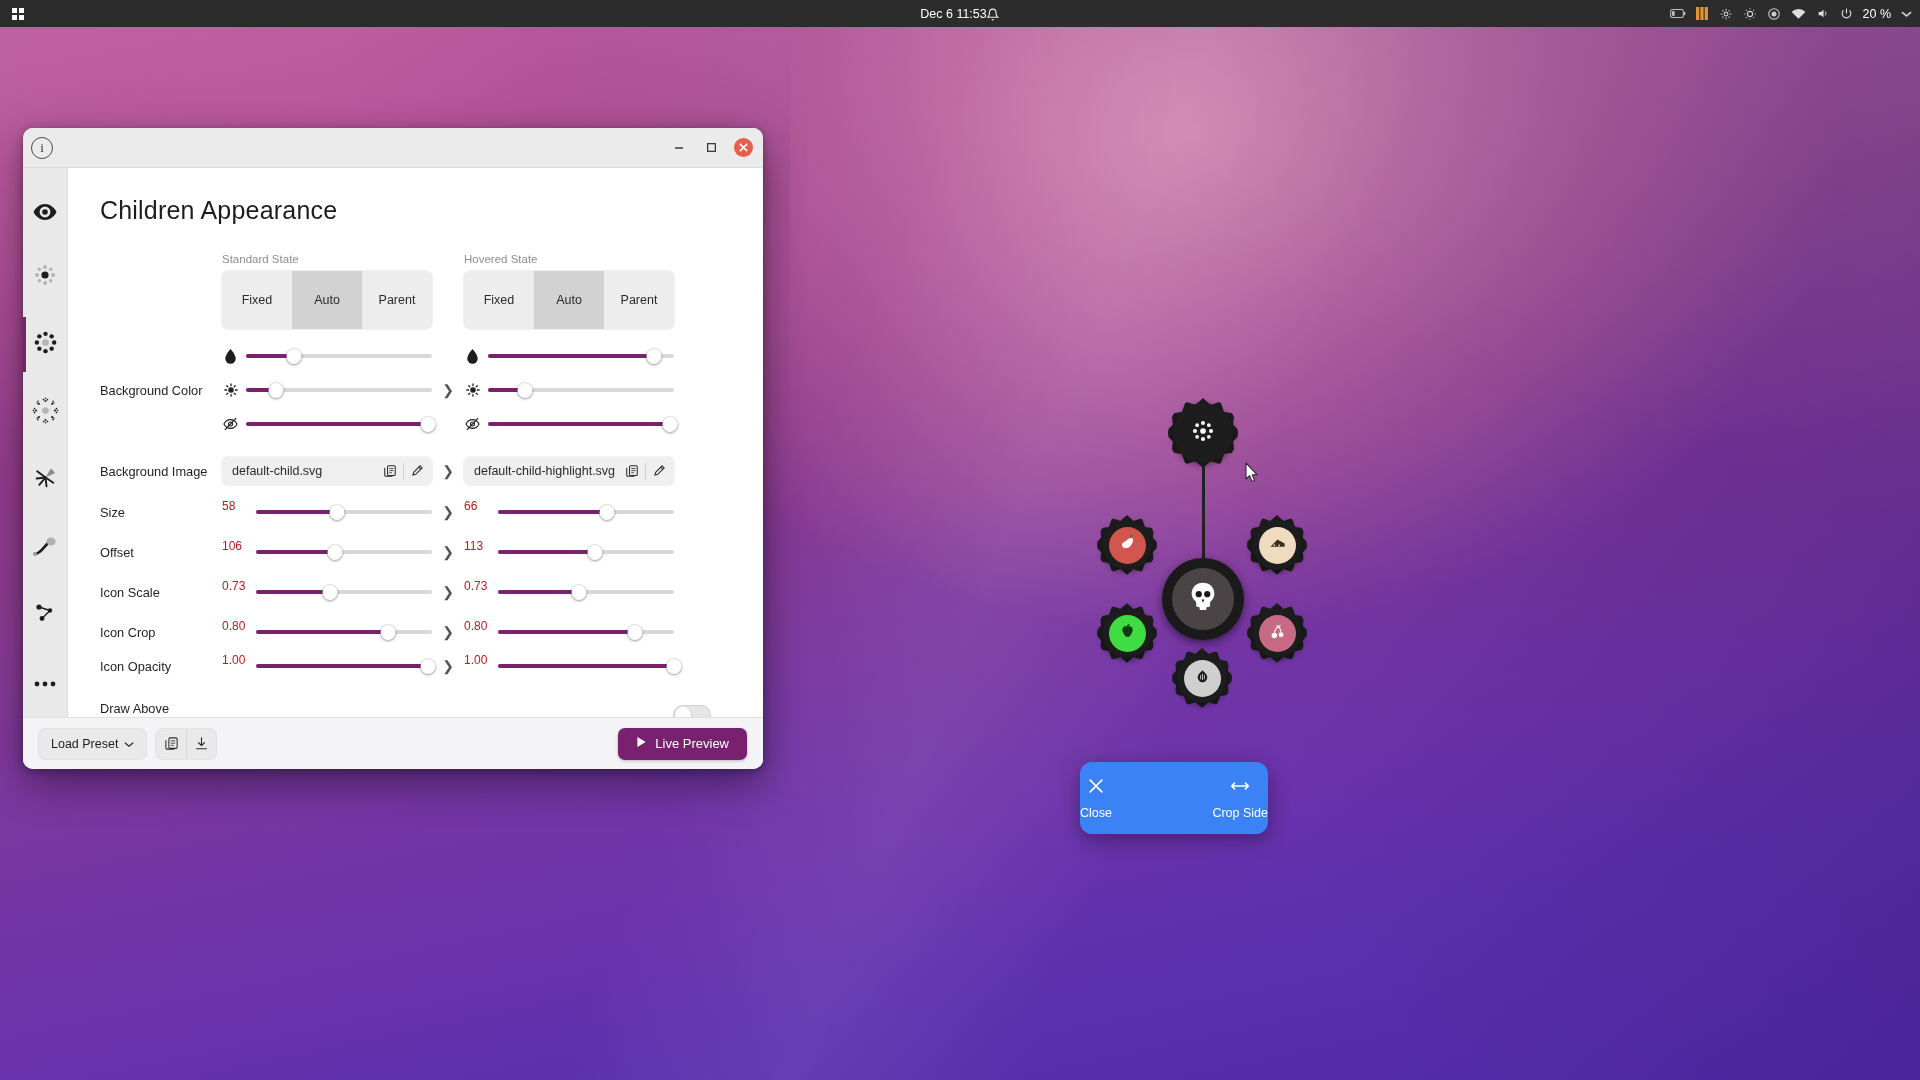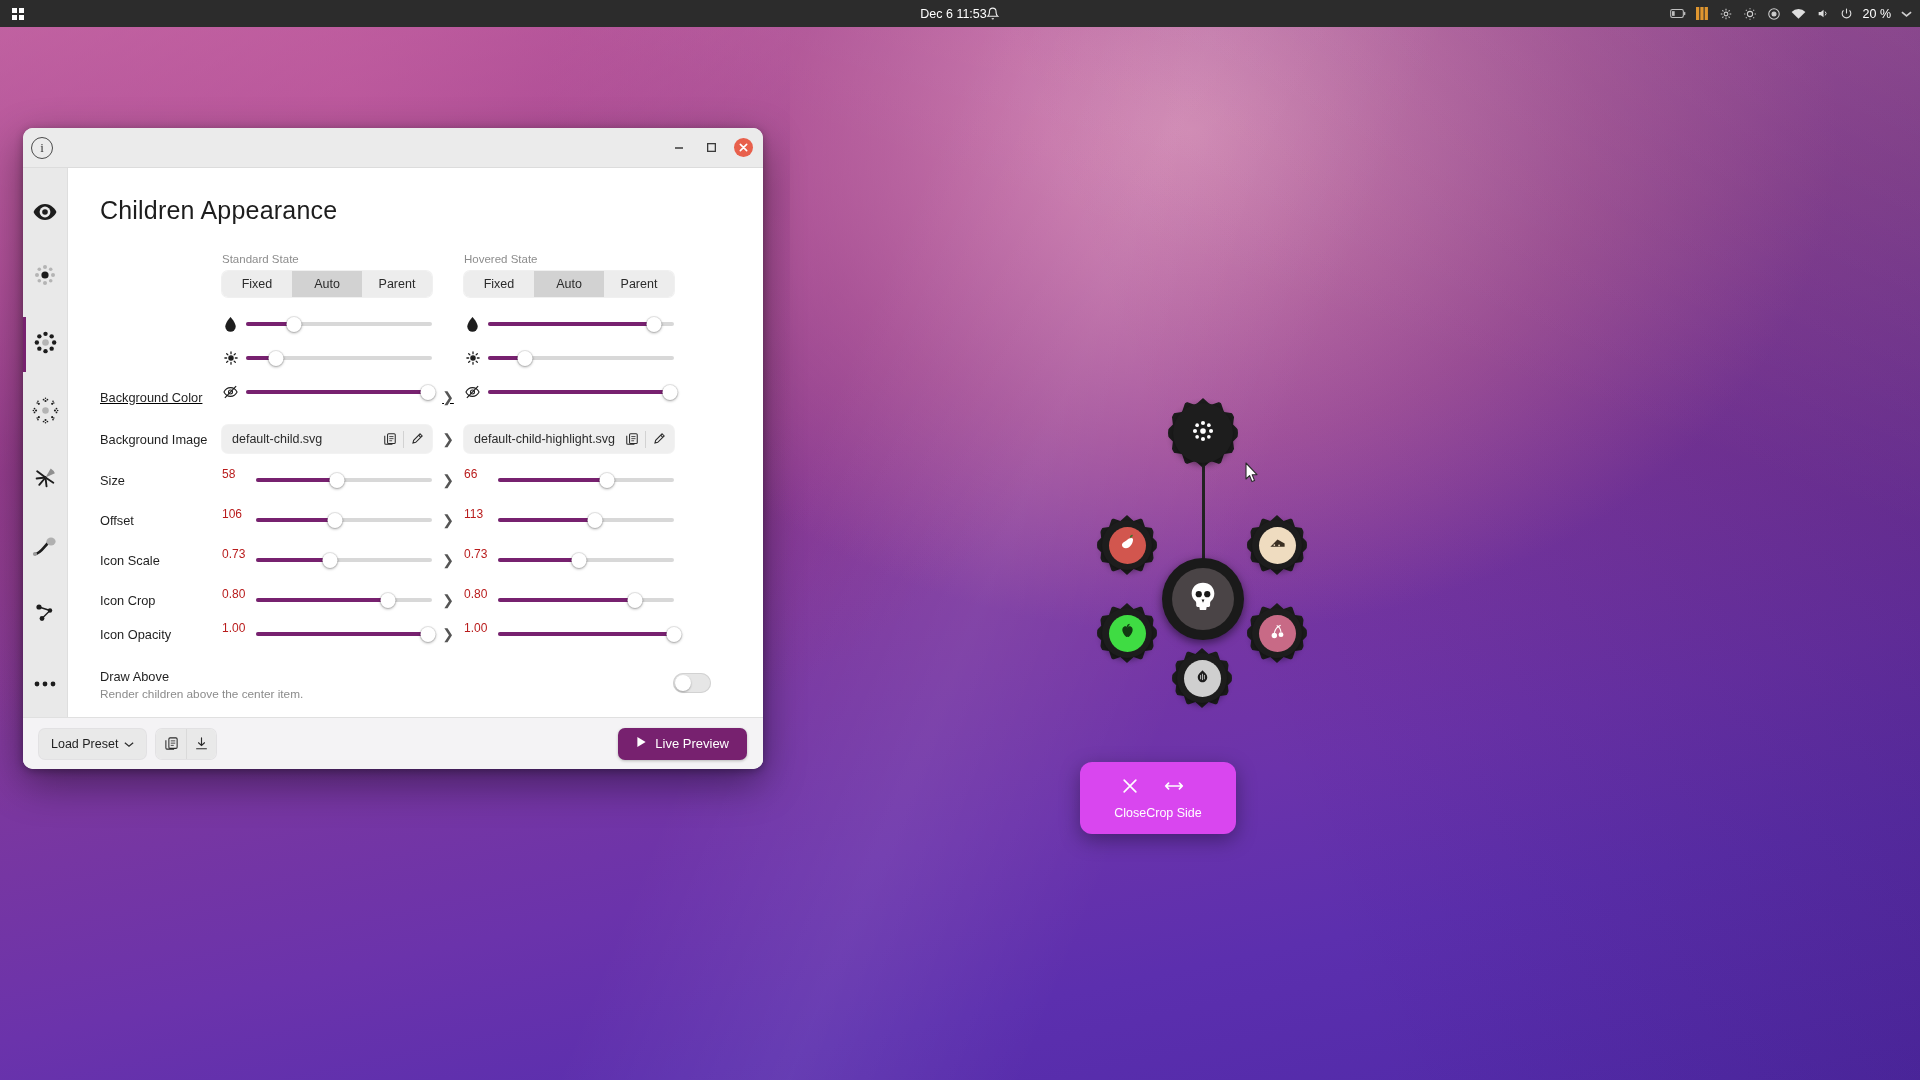--- a/index.html
+++ b/index.html
@@ -31,21 +31,21 @@
   }
 
   
   #topbar{
     position:absolute; left:0; top:0; width:1920px; height:27px;
     background:#2c2c2c; color:#ffffff;
     display:flex; align-items:center;
     font-size:12.5px; z-index:60;
   }
   #topbar .left{ display:flex; align-items:center; padding-left:12px; gap:10px; }
-  #topbar .center{ position:absolute; left:50%; transform:translateX(-50%); display:flex; align-items:center; }
+  #topbar .center{ position:absolute; left:50%; transform:translateX(-50%); display:flex; align-items:flex-end; }
   #topbar .right{ position:absolute; right:8px; display:flex; align-items:center; gap:10px; }
   .activities-grid{ display:grid; grid-template-columns:repeat(2,5px); grid-gap:2px; }
   .activities-grid i{ display:block; width:5px; height:5px; background:#fff; }
   .tb-ico{ display:inline-flex; align-items:center; justify-content:center; opacity:.92; }
   .batt-txt{ font-size:12.5px; }
 
   
   #window{
     position:absolute; left:23px; top:128px; width:740px; height:641px;
     background:#fafafa;
@@ -108,21 +108,21 @@
   .col-heads{ display:flex; font-size:11.5px; color:#8d8d8d; }
   .lbl-col{ width:122px; flex:0 0 122px; }
   .state-col{ width:210px; flex:0 0 210px; }
   .arrow-col{ width:32px; flex:0 0 32px; text-align:center; color:#6d6d6d; font-size:13px; }
 
   .seg{
     display:flex; margin-top:6px; border-radius:6px; overflow:hidden;
     width:210px; box-shadow:0 0 0 1px rgba(0,0,0,0.06);
   }
   .seg div{
-    flex:1; text-align:center; font-size:12.5px; padding:6px 0; background:#ededed; color:#2b2b2b; cursor:pointer;
+    flex:1; text-align:center; font-size:12.5px; padding:22px 0; background:#ededed; color:#2b2b2b; cursor:pointer;
   }
   .seg div.on{ background:#d2d2d2; }
 
   .row{ display:flex; align-items:center; margin-top:0; }
   .row .lbl{ width:122px; flex:0 0 122px; font-size:12.8px; color:#1f1f1f; }
   .cell{ width:210px; flex:0 0 210px; display:flex; align-items:flex-start; gap:7px; }
   .chev{ width:32px; flex:0 0 32px; text-align:center; color:#555; font-size:14px; cursor:pointer; }
 
   
   .sl{ position:relative; height:26px; flex:1; display:flex; align-items:center; cursor:pointer; }
@@ -187,22 +187,22 @@
   .blob:before{
     content:""; position:absolute; inset:-5px; border-radius:50%;
     background:#1d1d1d; z-index:-1;
     clip-path:polygon(50% 0%,61% 10%,75% 5%,80% 20%,95% 22%,93% 38%,105% 50%,93% 62%,95% 78%,80% 80%,75% 95%,61% 90%,50% 100%,39% 90%,25% 95%,20% 80%,5% 78%,7% 62%,-5% 50%,7% 38%,5% 22%,20% 20%,25% 5%,39% 10%);
   }
   .icon-disc{ border-radius:50%; display:flex; align-items:center; justify-content:center; }
   .pline{ position:absolute; background:#222; width:3px; border-radius:2px; }
 
   
   #ptool{
-    position:absolute; left:1080px; top:762px; width:156px; height:72px;
-    background:#d946ef; border-radius:12px; display:flex; align-items:center; justify-content:center;
+    position:absolute; left:1080px; top:762px; width:188px; height:72px;
+    background:#3b82f6; border-radius:12px; display:flex; align-items:center; justify-content:space-between;
     color:#fff; z-index:25; box-shadow:0 6px 20px rgba(0,0,0,0.35);
   }
   .ptb{ display:flex; flex-direction:column; align-items:center; gap:7px; cursor:pointer; }
   .ptb span{ font-size:12.5px; }
 
   #cursor{ position:absolute; left:1245px; top:462px; z-index:70; }
 </style>
 </head>
 <body>
 
@@ -567,21 +567,21 @@
             <div class="arrow-col"></div>
             <div class="state-col">
               <div class="seg">
                 <div>Fixed</div>
                 <div class="on">Auto</div>
                 <div>Parent</div>
               </div>
             </div>
           </div>
 
-          <div class="row" style="margin-top:14px; align-items:flex-end;text-decoration:underline;">
+          <div class="row" style="margin-top:14px; align-items:center;">
             <div class="lbl">Background Color</div>
             <div class="cell" style="flex-direction:column; align-items:stretch; gap:8px;">
               <div style="display:flex;align-items:center;gap:7px;">
                 <span class="ico">
                   <svg width="13" height="15" viewBox="0 0 14 16" fill="#1d1d1d">
                       <path d="M7 0C7 0 1.4 6.3 1.4 10.1A5.6 5.6 0 0 0 12.6 10.1C12.6 6.3 7 0 7 0z"></path>
                     </svg>
                 </span>
                 <div class="sl">
                   <div class="track"></div>

